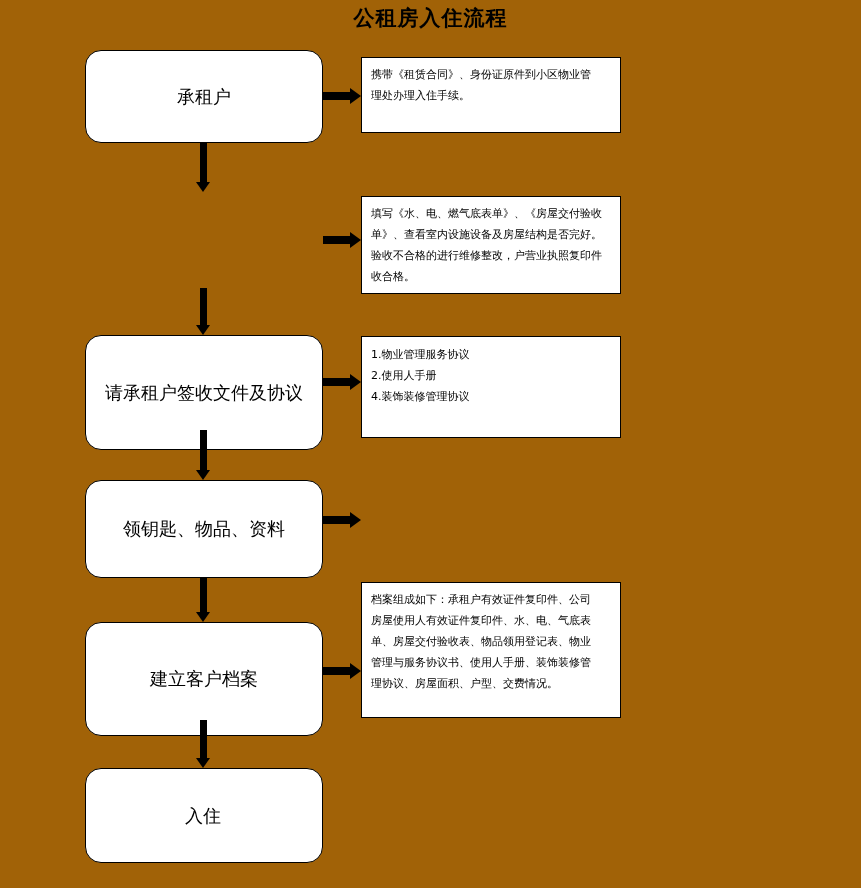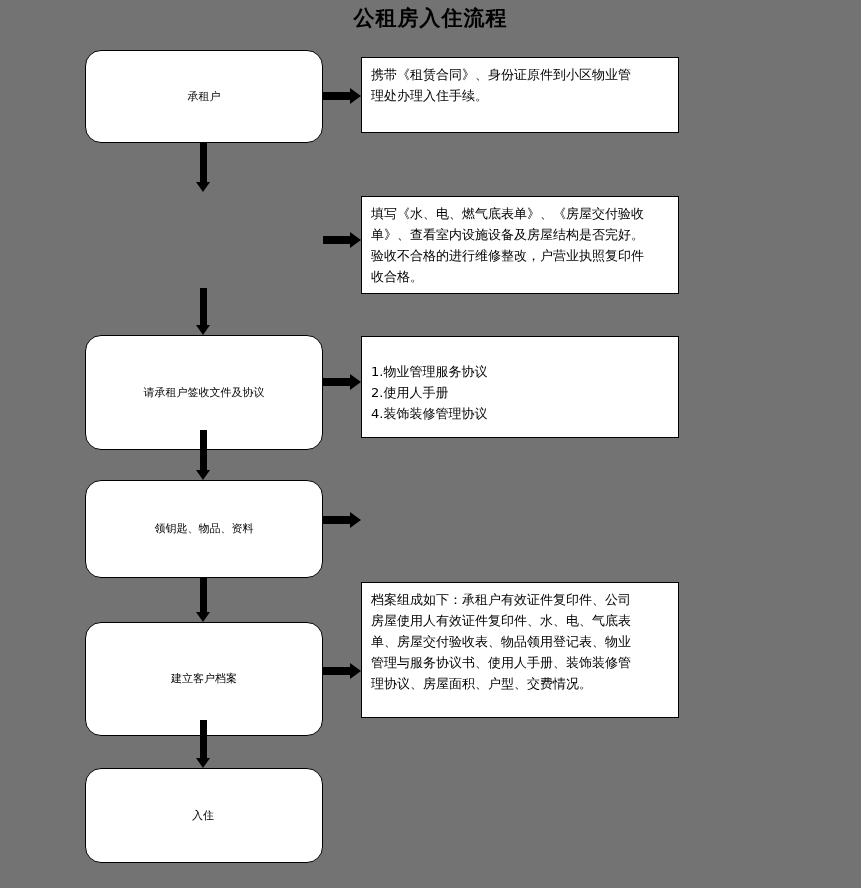--- a/index.html
+++ b/index.html
@@ -4,21 +4,21 @@
 <style>
   html, body {
     margin: 0;
     padding: 0;
     background: #ffffff;
   }
   #page {
     position: relative;
     width: 861px;
     height: 888px;
-    background: #737373;
+    background: #a16207;
     font-family: "DejaVu Sans", "Liberation Sans", sans-serif;
     overflow: hidden;
   }
   #chart-title {
     position: absolute;
     left: 0;
     top: 4px;
     width: 861px;
     text-align: center;
     font-size: 21px;
@@ -33,40 +33,40 @@
     width: 238px;
     box-sizing: border-box;
     border: 1.5px solid #000000;
     border-radius: 16px;
     background: #ffffff;
     display: flex;
     align-items: center;
     justify-content: center;
     text-align: center;
     color: #000000;
-    font-size: 11px;
+    font-size: 18px;
     line-height: 30px;
     padding: 0 10px;
   }
   .proc-box .txt { display: block; }
   
   .note-box {
     position: absolute;
     left: 361px;
-    width: 318px;
+    width: 260px;
     box-sizing: border-box;
     border: 1.2px solid #000000;
     background: #ffffff;
     color: #000000;
-    font-size: 13px;
+    font-size: 11px;
     line-height: 21px;
     padding: 6px 9px 4px 9px;
     text-align: justify;
   }
-  .note-box.list { padding-top: 24px; }
+  .note-box.list { padding-top: 7px; }
   .note-box .note-line { display: block; white-space: nowrap; }
   
   .v-arrow {
     position: absolute;
     left: 200px;
     width: 7px;
   }
   .v-arrow .shaft {
     position: absolute;
     left: 0;

